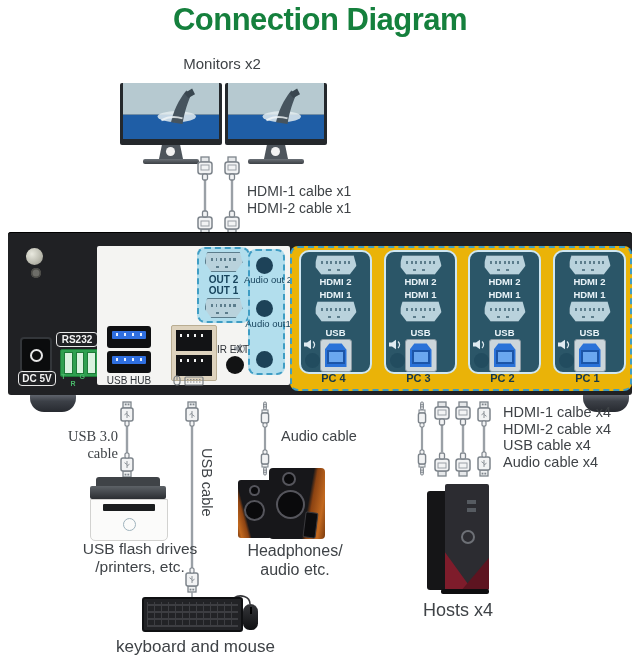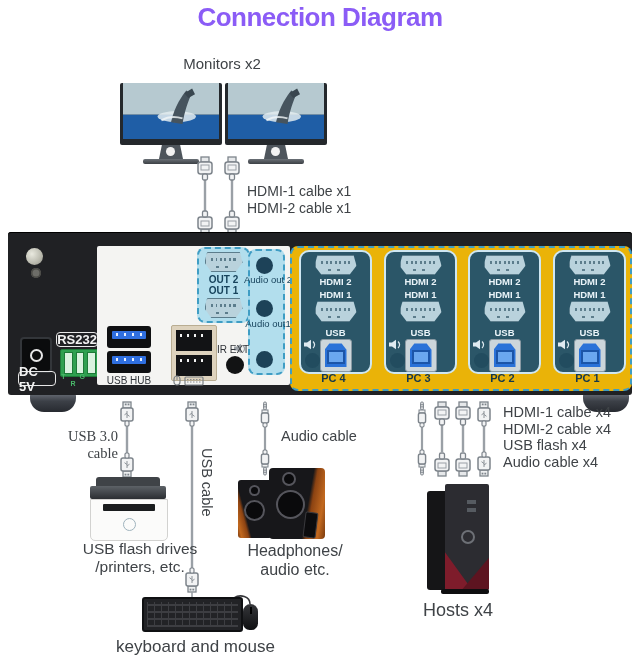--- a/index.html
+++ b/index.html
@@ -3,21 +3,21 @@
 <meta charset="utf-8">
 <style>
   html,body{margin:0;padding:0;background:#fff;}
   .page{position:relative;width:640px;height:663px;background:#ffffff;
         font-family:"Liberation Sans",sans-serif;overflow:hidden;}
   .lbl{position:absolute;color:#3f4347;line-height:1.18;}
   .ctr{text-align:center;}
 
   
   .title{position:absolute;left:0;top:2px;width:640px;text-align:center;
-         font-size:26px;font-weight:800;color:#8b5cf6;letter-spacing:-0.5px;}
+         font-size:31px;font-weight:800;color:#15803d;letter-spacing:-0.5px;}
 
   
   .monitor{position:absolute;width:102px;}
   .mon-frame{width:102px;height:62px;background:#24282c;border-radius:2px;padding:0;}
   .mon-frame svg{display:block;width:96px;height:56px;margin:3px;}
   .mon-neck{width:24px;height:14px;margin:0 auto;background:#4e555c;
             clip-path:polygon(12% 0,88% 0,100% 100%,0 100%);position:relative;}
   .mon-neck::after{content:"";position:absolute;left:7px;top:2px;width:9px;height:9px;
             border-radius:50%;background:#f2f2f2;}
   .mon-base{width:56px;height:5px;margin:0 auto;background:linear-gradient(#6a7076,#3c4045);border-radius:2px;}
@@ -26,21 +26,21 @@
   .device{position:absolute;left:8px;top:232px;width:624px;height:163px;
           background:#202124;border-radius:3px;box-shadow:0 1px 0 #000 inset;}
   .foot{position:absolute;width:46px;height:24px;top:388px;
         background:linear-gradient(#868c96,#3c4047 55%,#272a30);
         border-radius:8px 8px 14px 14px;}
   .knob{position:absolute;left:18px;top:16px;width:17px;height:17px;border-radius:50%;
         background:radial-gradient(circle at 35% 35%,#e9e9df,#b9b9ad 60%,#8e8e84);}
   .screw{position:absolute;left:23px;top:36px;width:10px;height:10px;border-radius:50%;
         background:#6d6d68;box-shadow:0 0 0 1.5px #4a4a46 inset;}
   .tag{position:absolute;border:1.5px solid #e8e8e8;border-radius:4px;color:#f2f2f2;
-       font-size:13px;font-weight:bold;display:flex;align-items:center;justify-content:center;}
+       font-size:10px;font-weight:bold;display:flex;align-items:center;justify-content:center;}
   .dcjack{position:absolute;left:12px;top:105px;width:28px;height:32px;background:#0b0c0d;
        border:2px solid #33363a;border-radius:4px;display:flex;align-items:center;justify-content:center;}
   .dcjack::after{content:"";width:9px;height:9px;border:2px solid #e6e6e6;border-radius:50%;
        box-shadow:0 0 0 2px #0b0c0d,0 0 0 1px #555;}
   .rsblock{position:absolute;left:52px;top:117px;width:32px;height:22px;background:#2fa050;
        border:1px solid #1d7a38;border-radius:2px;display:flex;gap:3px;padding:2px 3px;}
   .rsblock i{flex:1;background:#d9f2df;border:1px solid #1d7a38;}
   .tgr{position:absolute;left:48px;top:141px;width:40px;text-align:center;color:#49b86a;
        font-size:7px;font-weight:bold;letter-spacing:6px;}
 
@@ -424,21 +424,21 @@
   </div>
 
   <div class="lbl ctr" style="left:233px;top:542px;width:124px;font-size:16px;">
     <div>Headphones/</div>
     <div>audio etc.</div>
   </div>
 
   <div class="rlabels">
     <div>HDMI-1 calbe x4</div>
     <div>HDMI-2 cable x4</div>
-    <div>USB flash x4</div>
+    <div>USB cable x4</div>
     <div>Audio cable x4</div>
   </div>
 
   <div class="tower">
     <div class="tw-side"></div>
     <div class="tw-front">
       <div class="tw-red1"></div>
       <div class="tw-red2"></div>
       <div class="tw-usb" style="left:22px;top:16px;"></div>
       <div class="tw-usb" style="left:22px;top:24px;"></div>

